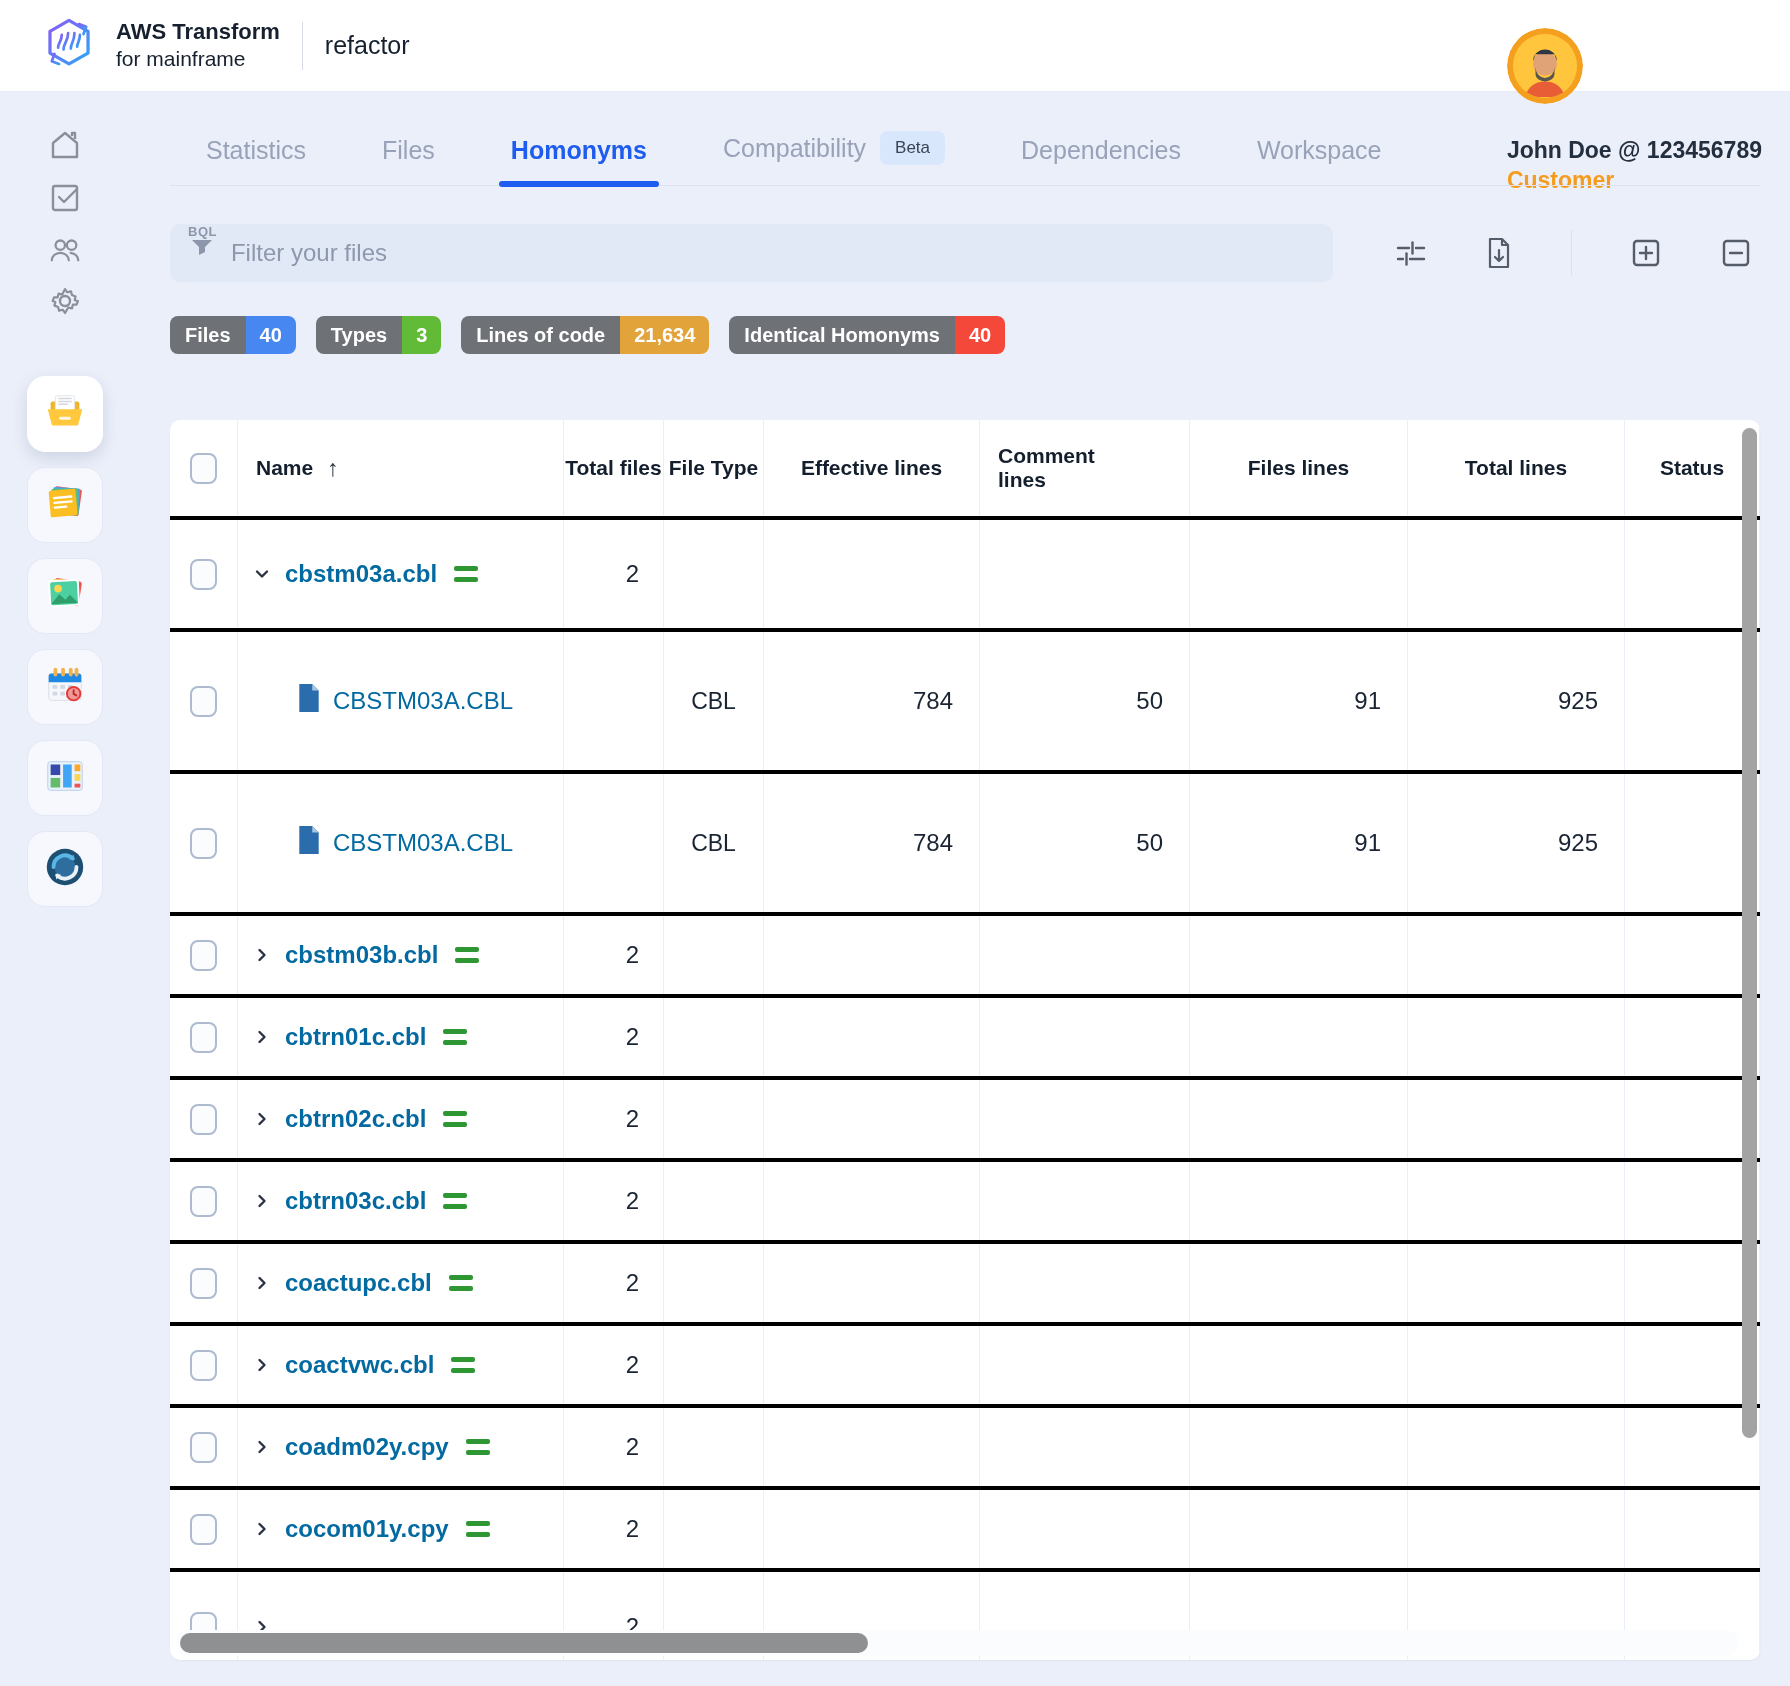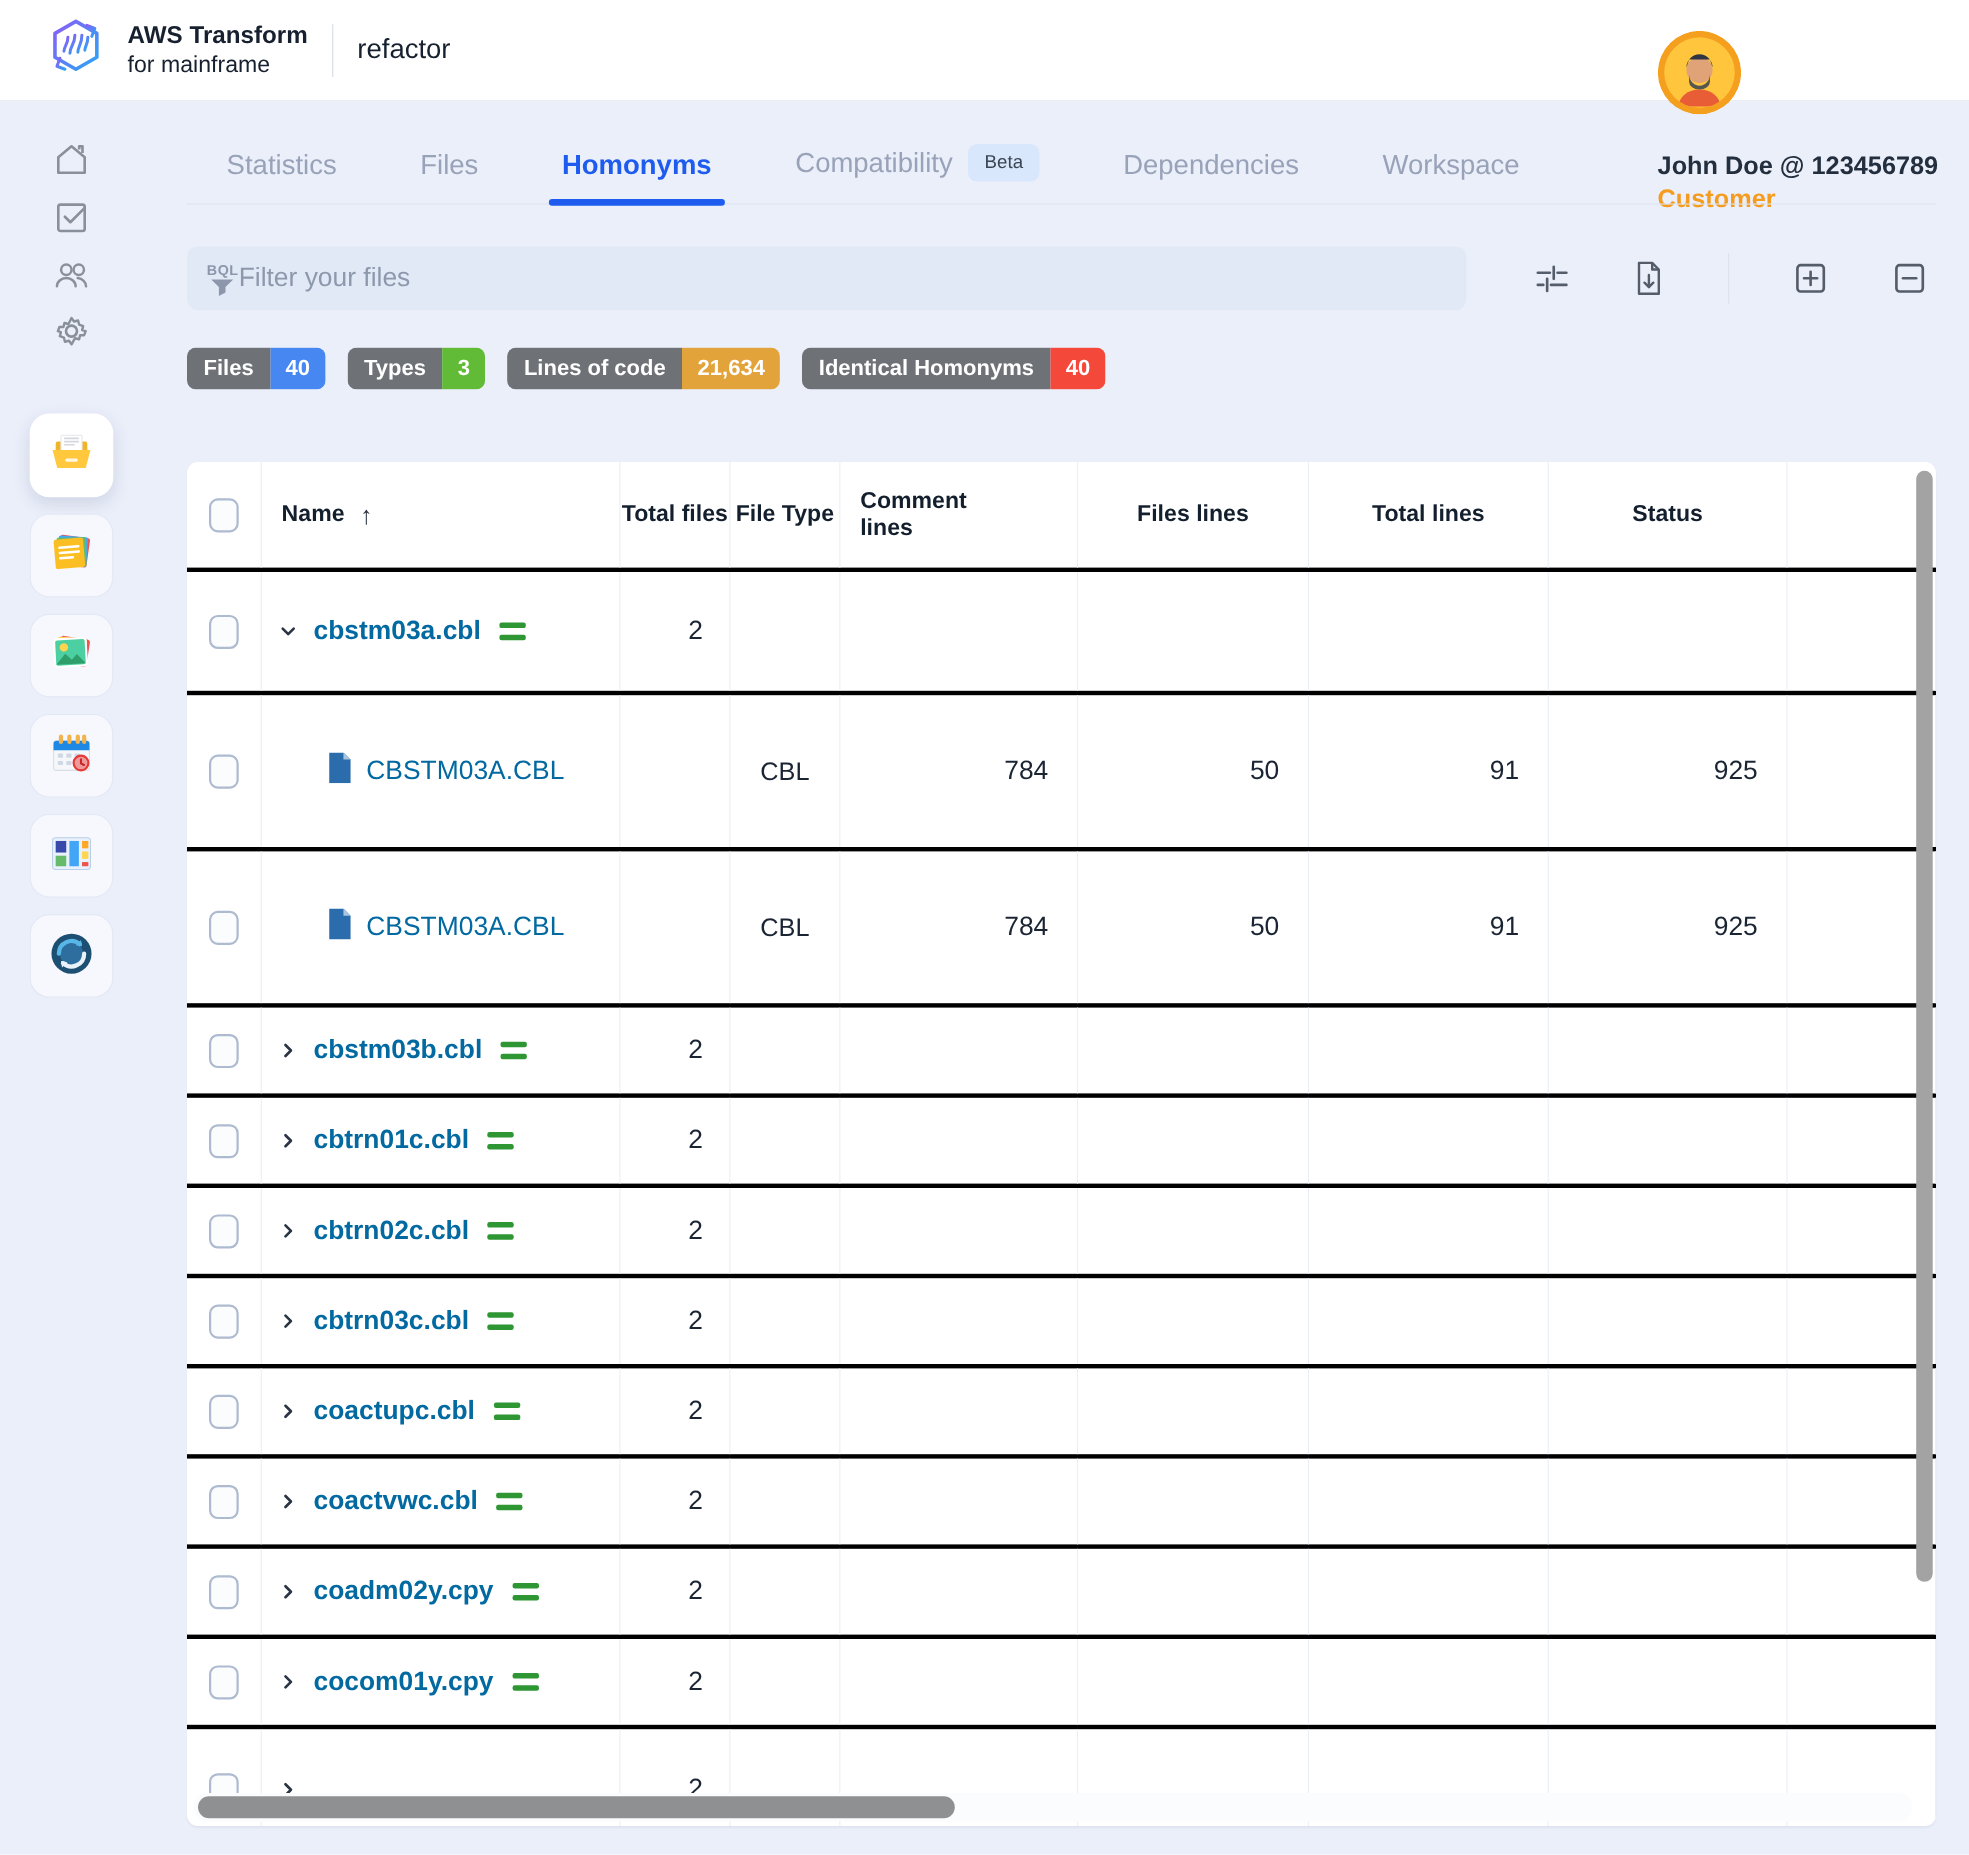--- a/index.html
+++ b/index.html
@@ -39,21 +39,21 @@
   .tab { position:relative; font-size:25px; color:#98a2b8; padding-bottom:20px;
          display:flex; align-items:center; gap:14px; cursor:pointer; }
   .tab.active { color:#1e5bef; font-weight:600; }
   .tab.active::after { content:""; position:absolute; left:-12px; right:-12px; bottom:-2px;
          height:6px; border-radius:3px; background:#1e5bef; }
   .beta { background:#d8e7fb; color:#3a4554; font-size:17px; padding:7px 15px; border-radius:8px; }
 
   
   .filter-row { margin-top:38px; display:flex; align-items:center; }
   .filter-box { width:1163px; height:58px; background:#e2e9f6; border-radius:10px;
-                display:flex; align-items:center; padding:0 18px; }
+                display:flex; padding:0 18px; gap:14px; }
   .bql { display:flex; flex-direction:column; align-items:center; color:#8d97ab; flex:none; }
   .bql-label { font-size:13px; font-weight:700; letter-spacing:.5px; }
   .filter-input { flex:1; border:none; background:transparent; outline:none; font-size:24px;
                   color:#4c5870; font-family:"Liberation Sans", sans-serif; }
   .filter-input::placeholder { color:#8d98ad; }
   .filter-icons { display:flex; align-items:center; margin-left:62px; gap:58px; }
   .v-divider { width:1px; height:46px; background:#dbe1ee; }
 
   
   .chips { margin-top:34px; display:flex; gap:20px; }
@@ -374,20 +374,23 @@
           <div class="td th name-h">
             <span>Name</span>
             <span class="sort-arrow">↑</span>
           </div>
           <div class="td th">
             <span>Total files</span>
           </div>
           <div class="td th">
             <span>File Type</span>
           </div>
+          <div class="td th">
+            <span>Effective lines</span>
+          </div>
           <div class="td th comment-h">
             <span>Comment lines</span>
           </div>
           <div class="td th">
             <span>Files lines</span>
           </div>
           <div class="td th">
             <span>Total lines</span>
           </div>
           <div class="td th">

